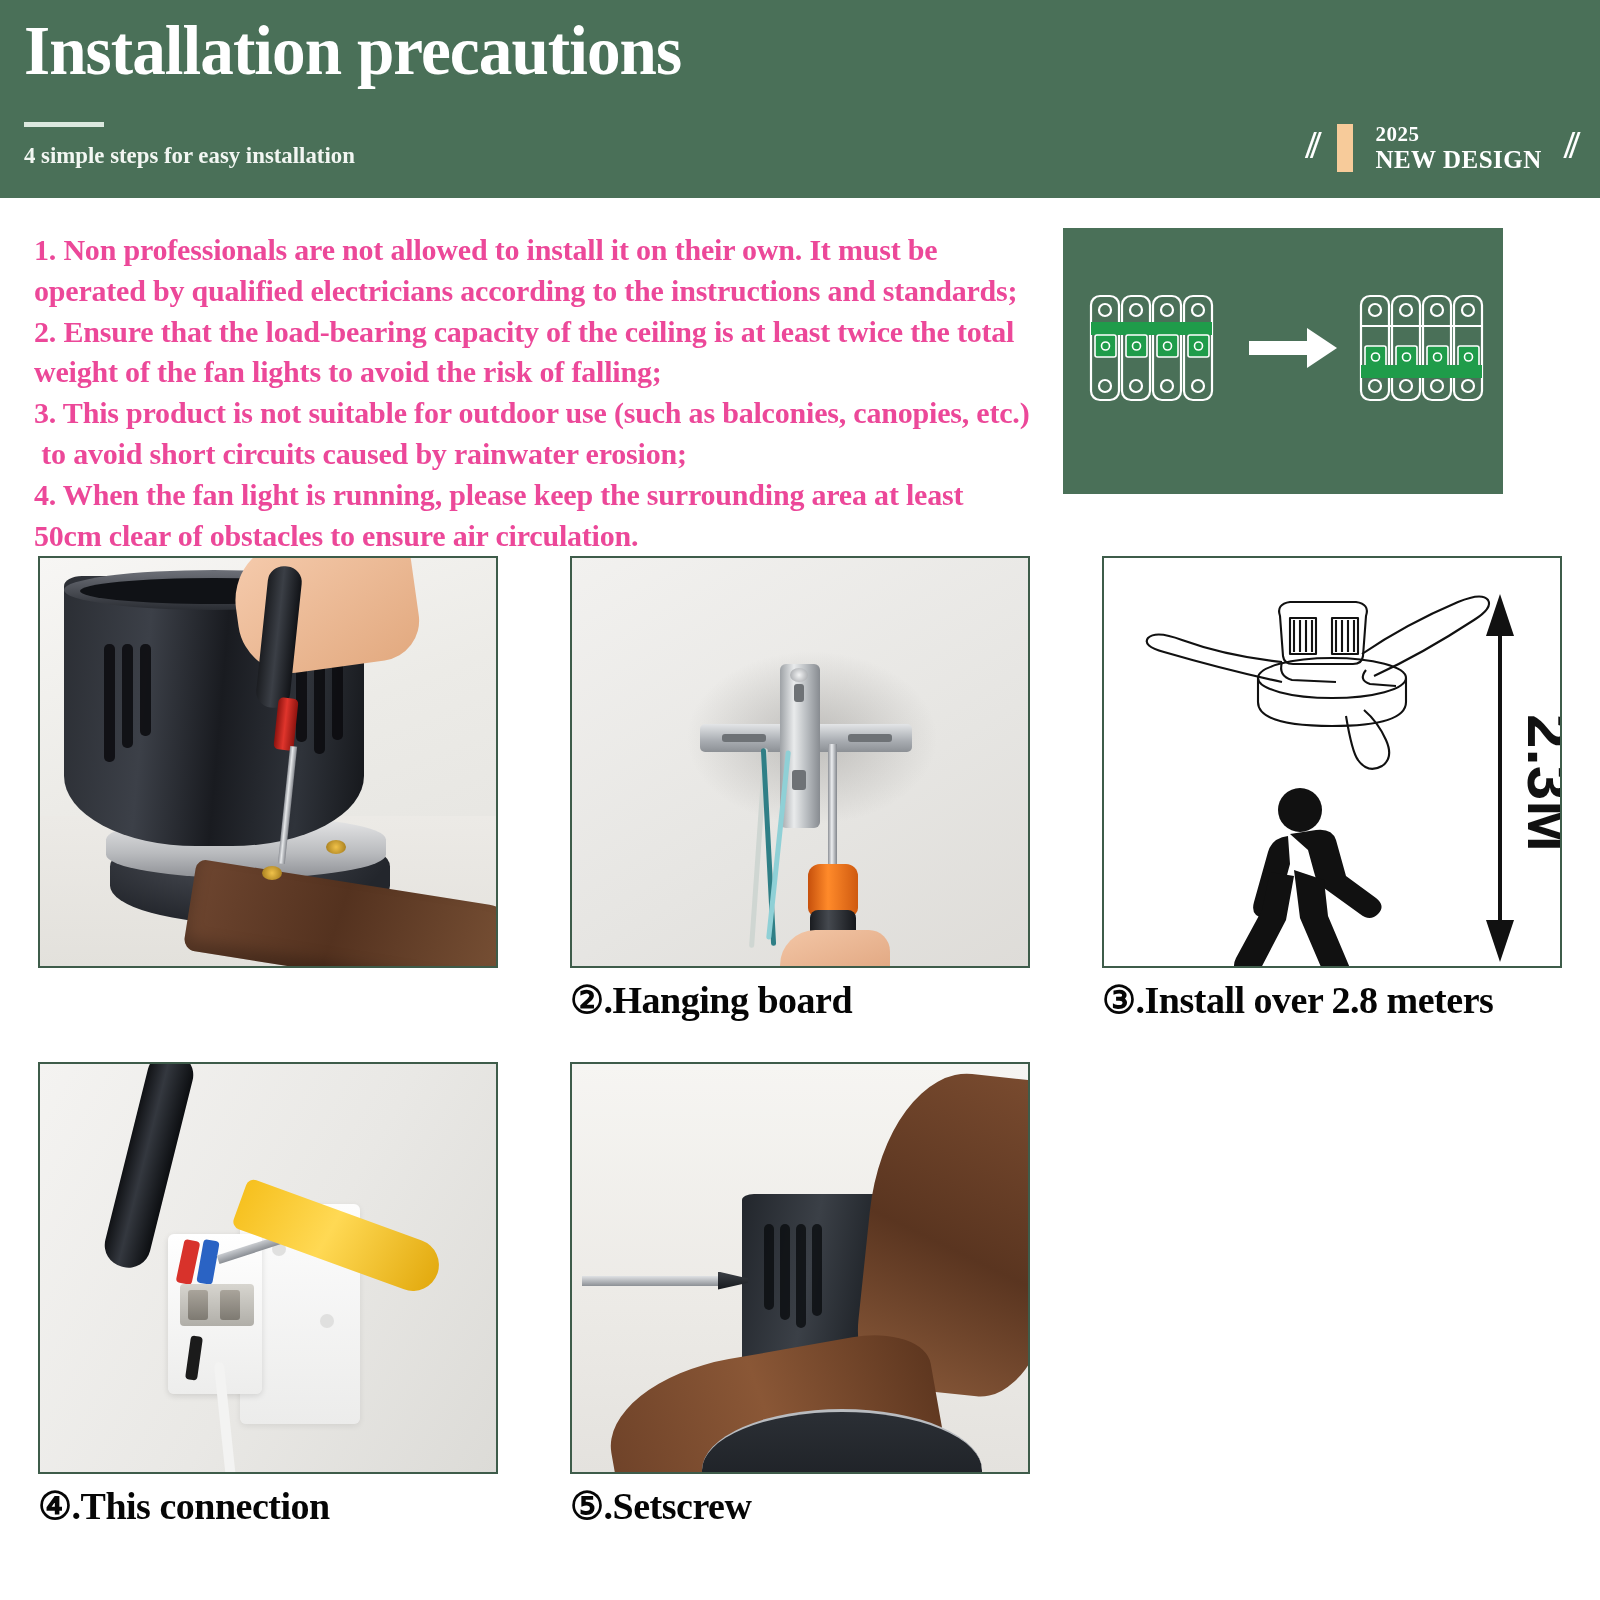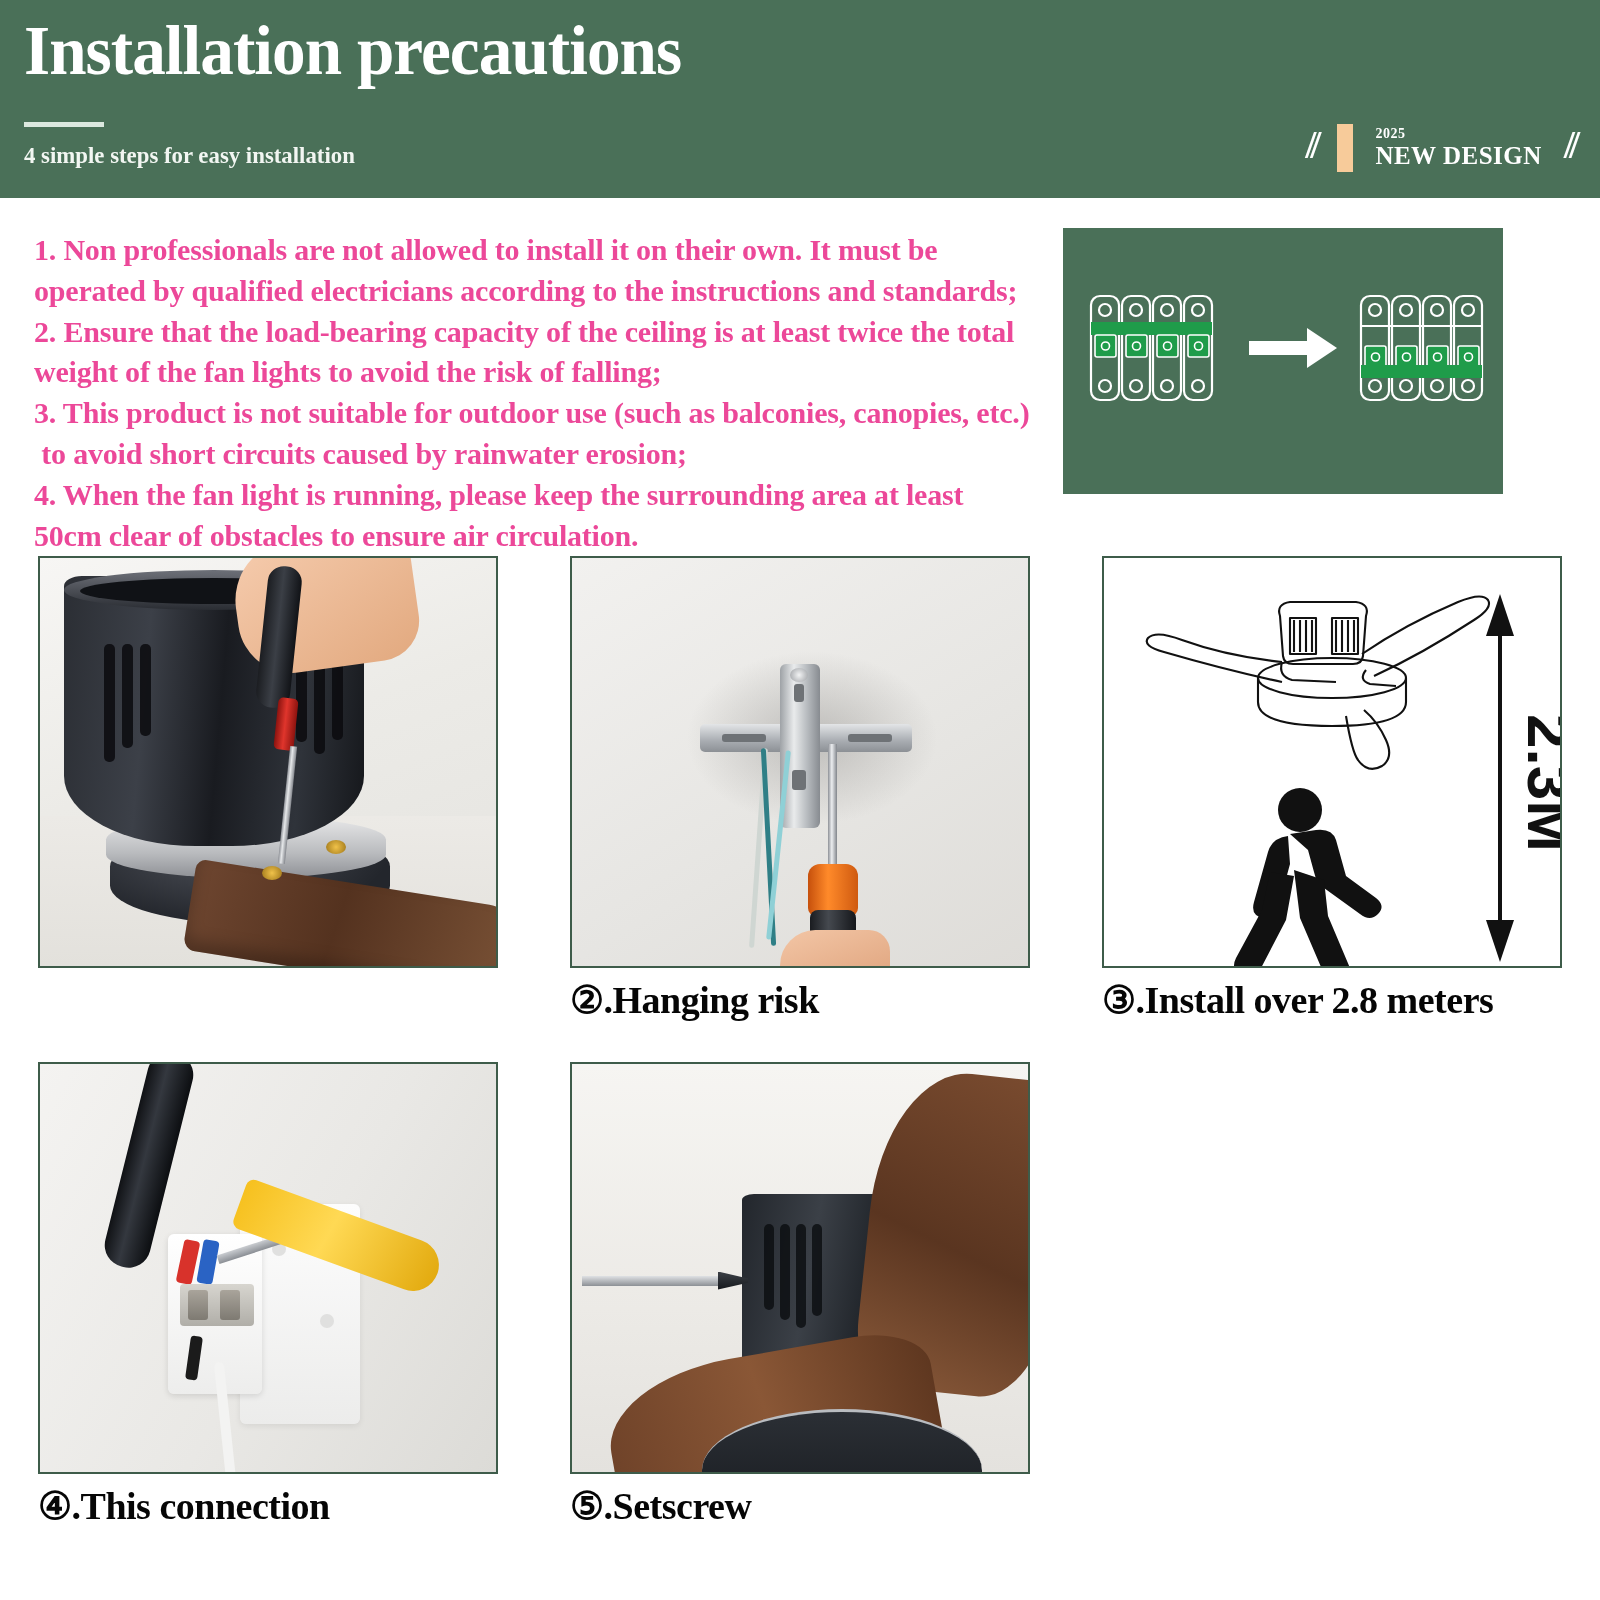--- a/index.html
+++ b/index.html
@@ -79,21 +79,21 @@
     height: 48px;
     background: #f7cb9a;
     flex: none;
   }
   .badge-text {
     color: #ffffff;
     line-height: 1.15;
     white-space: nowrap;
   }
   .badge-year {
-    font-size: 14px;
+    font-size: 21px;
     font-weight: bold;
     letter-spacing: 0.5px;
   }
   .badge-label {
     font-size: 25px;
     font-weight: bold;
     letter-spacing: 0.5px;
   }
 
   
@@ -461,21 +461,21 @@
         <div class="ph p2-slot" style="left:220px; top:212px; width:14px; height:20px;"></div>
         <div class="ph" style="left:218px; top:110px; width:18px; height:14px; border-radius:50%; background:radial-gradient(circle,#f2f3f4,#9b9ea2);"></div>
         <div class="ph p2-wire1"></div>
         <div class="ph p2-wire2"></div>
         <div class="ph p2-wire3"></div>
         <div class="ph p2-sd-shaft"></div>
         <div class="ph p2-sd-orange"></div>
         <div class="ph p2-sd-grip"></div>
         <div class="ph p2-thumb"></div>
       </div>
-      <div class="caption">②.Hanging risk</div>
+      <div class="caption">②.Hanging board</div>
     </div>
 
     <div class="cell">
       <div class="photo">
         <div class="ph p3-bg"></div>
         <svg width="456" height="408" viewBox="0 0 456 408" style="position:absolute;left:0;top:0;">
 
           <g fill="none" stroke="#111111" stroke-width="2.1" stroke-linejoin="round">
             <path d="M176 58 q-4 -12 10 -14 h66 q14 2 10 14 l-3 40 q-1 8 -10 8 h-60 q-9 0 -10 -8 z"></path>
             <path d="M186 60 h26 v36 h-26 z"></path>

